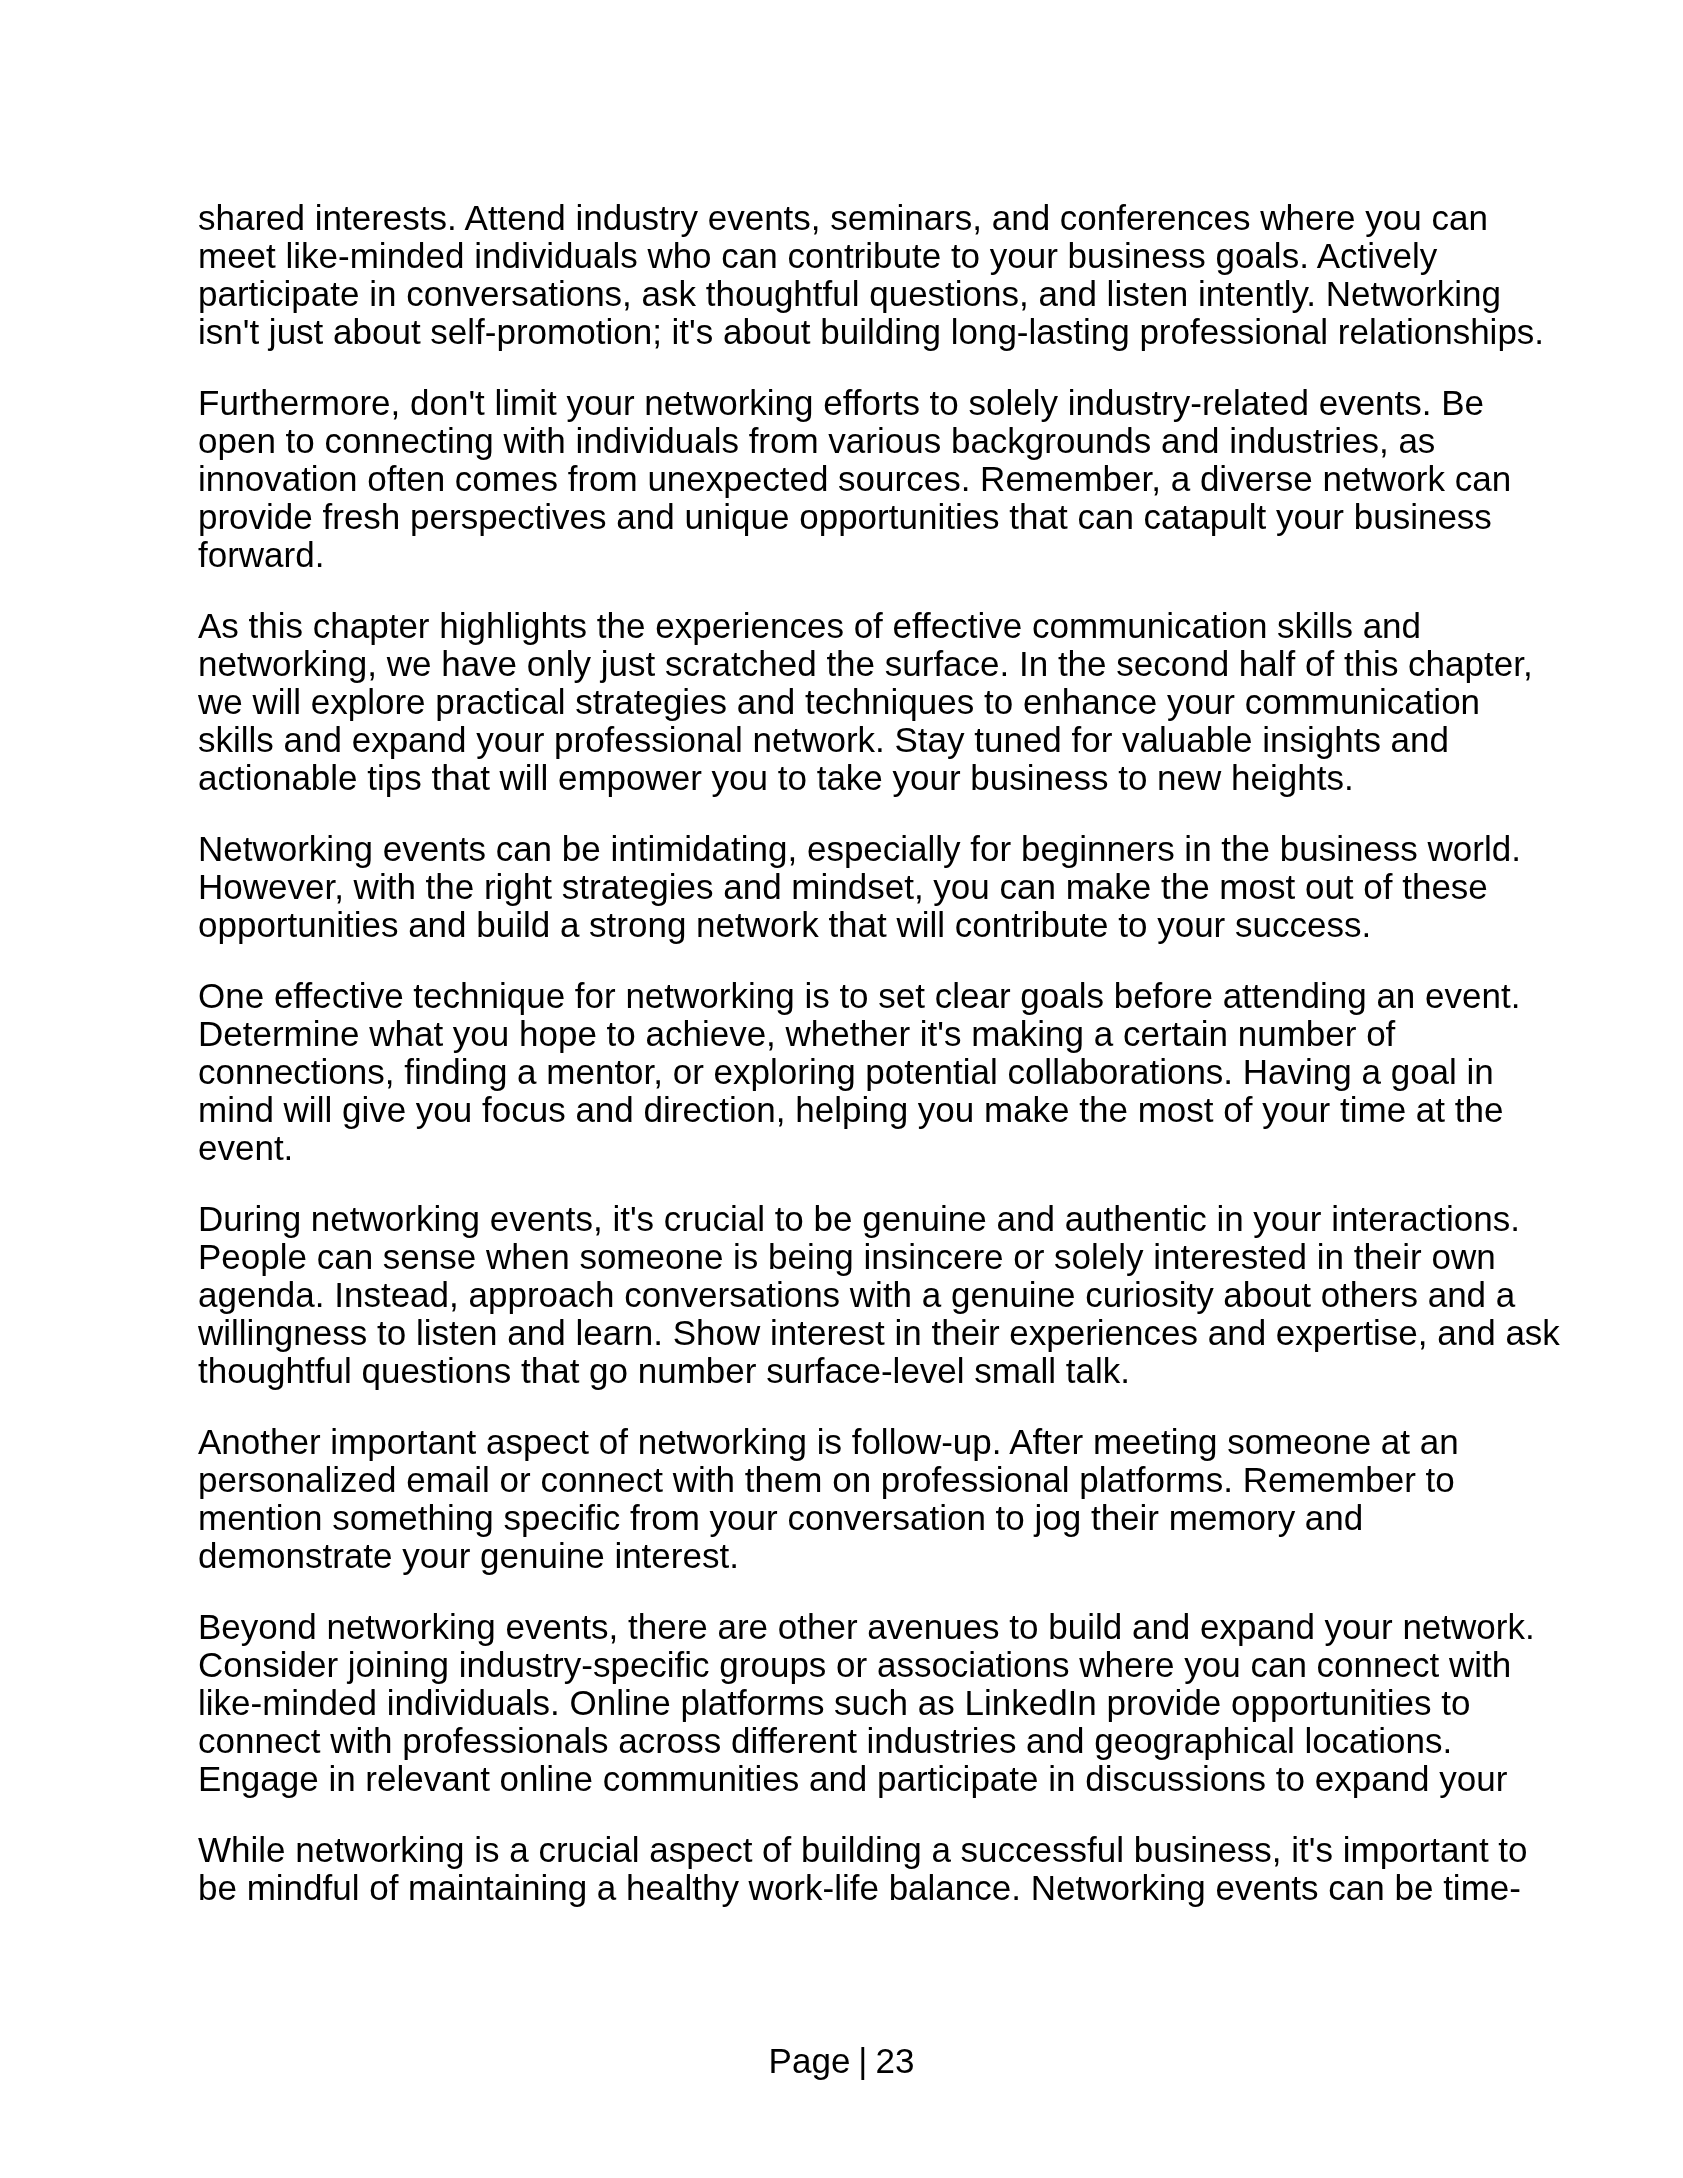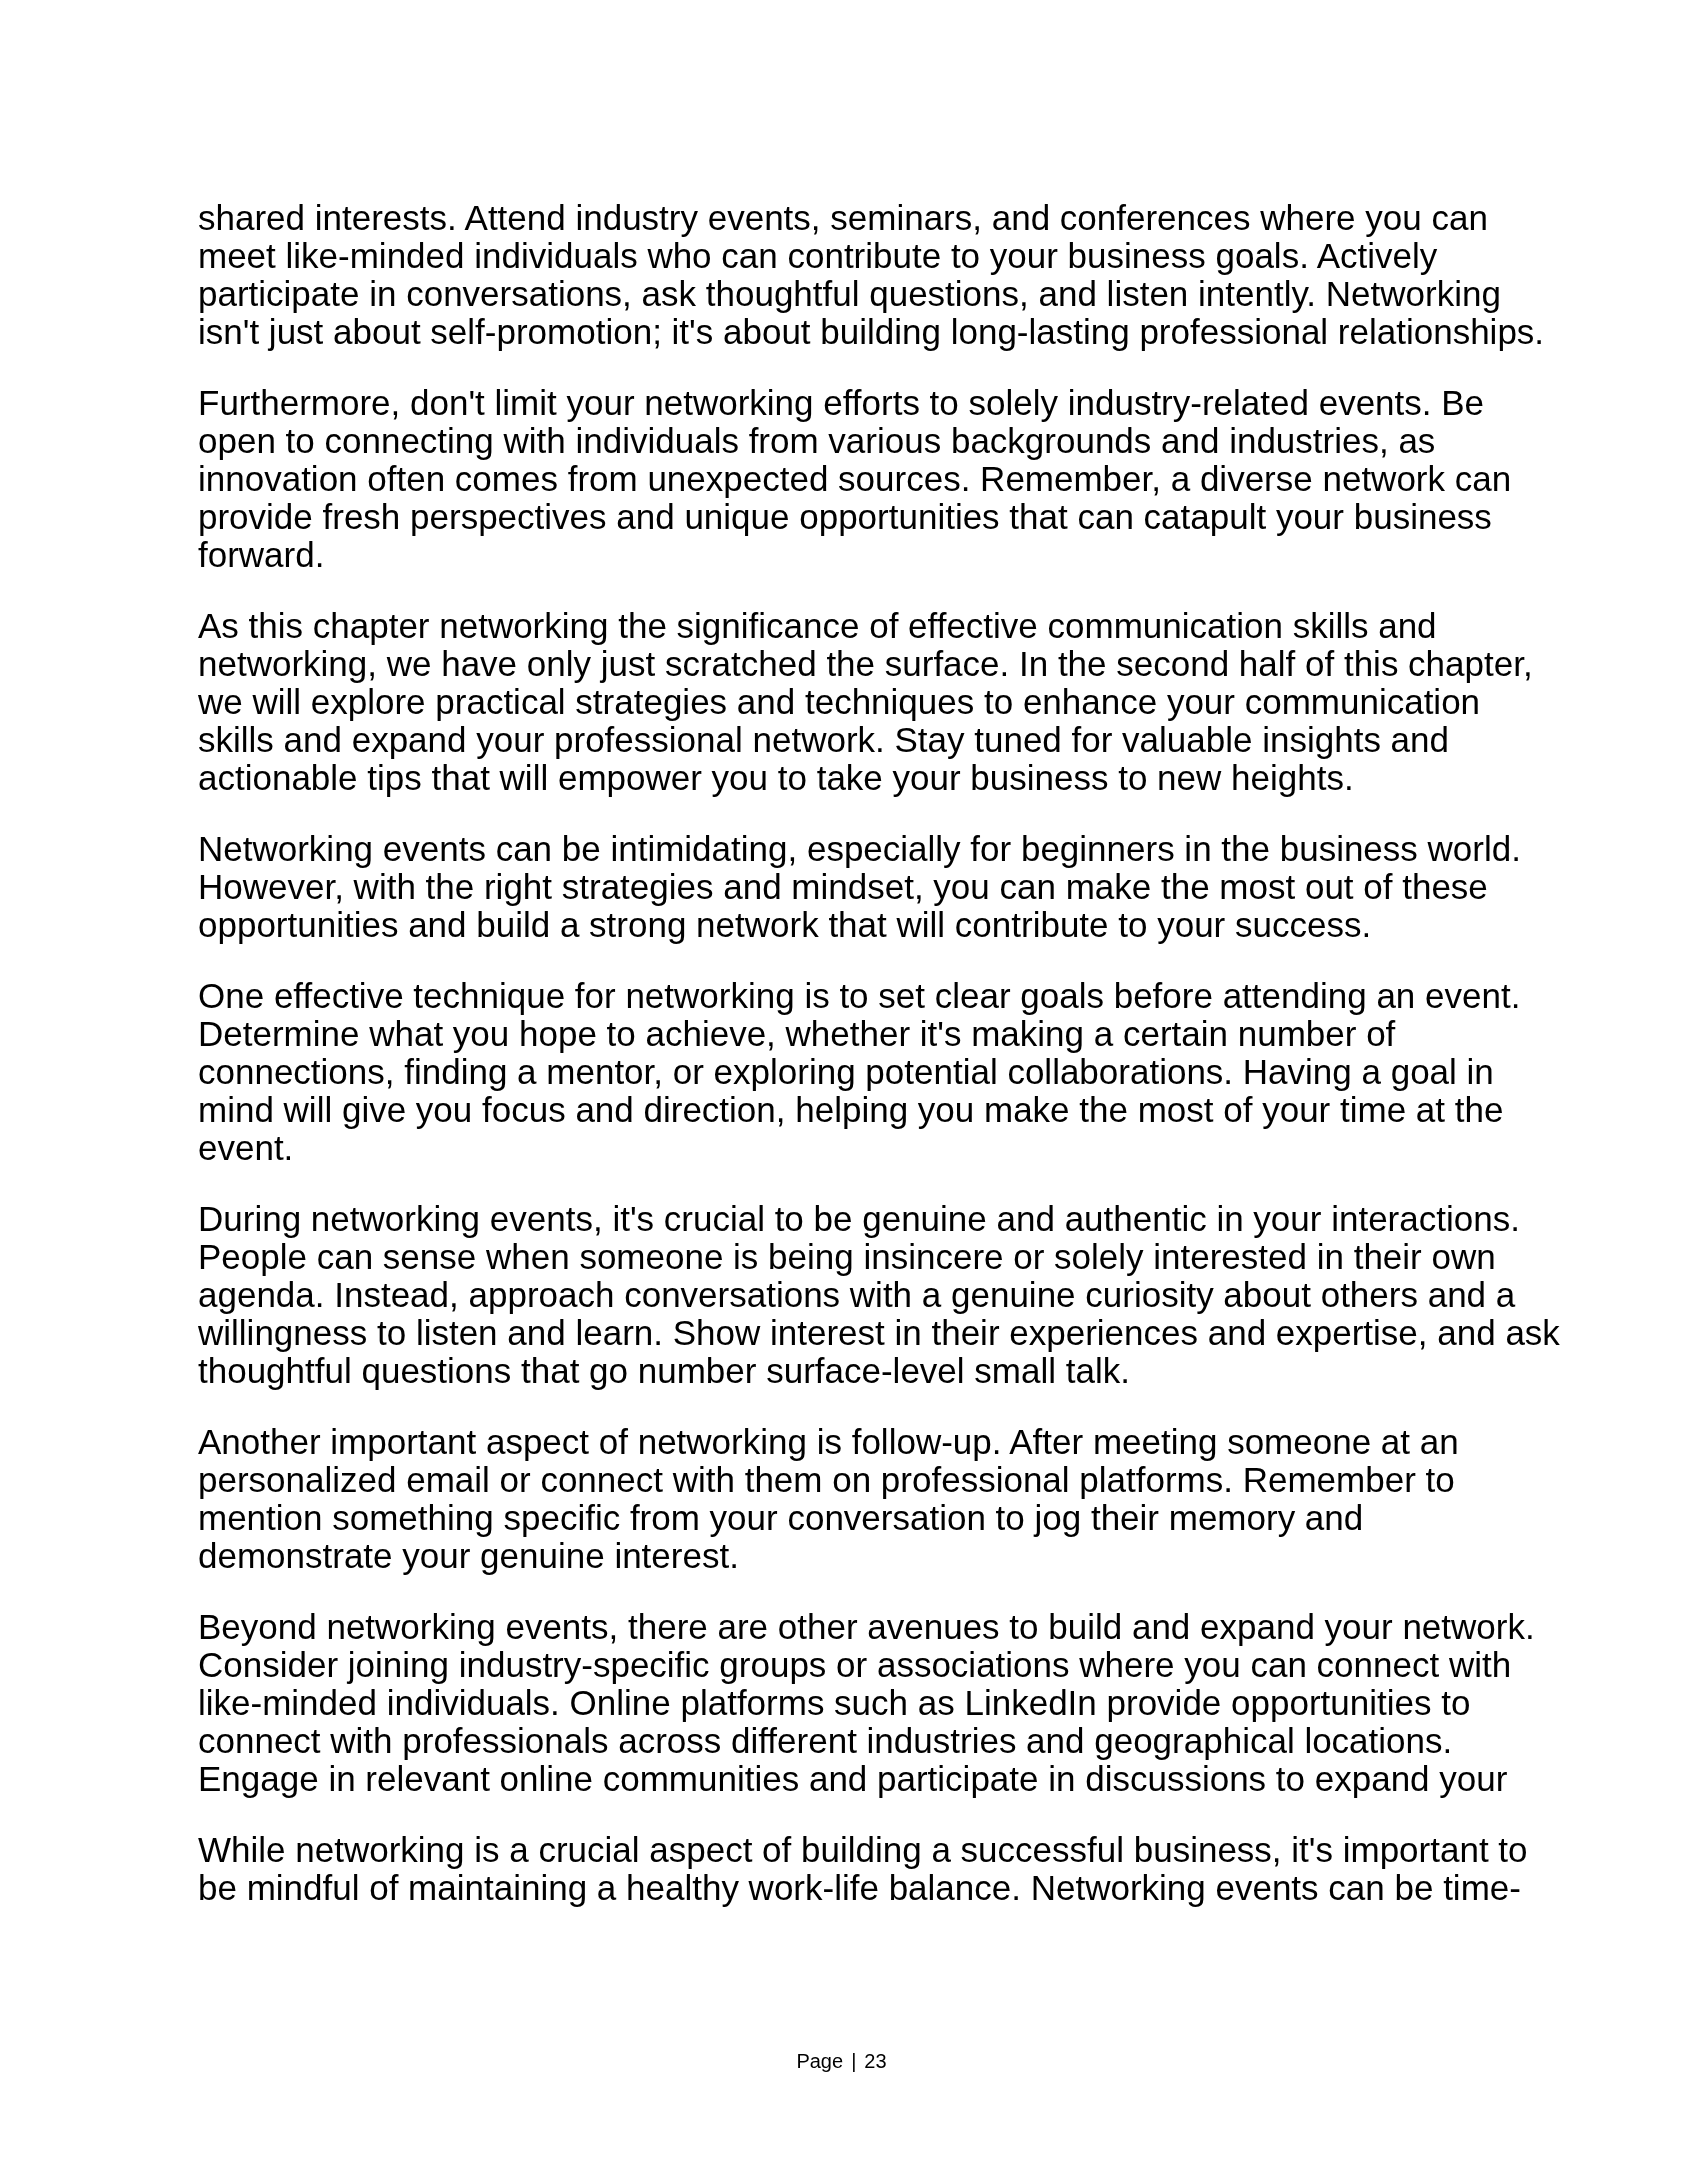--- a/index.html
+++ b/index.html
@@ -39,21 +39,21 @@
     display: block;
     white-space: nowrap;
   }
   .footer {
     position: absolute;
     left: 0;
     width: 1683px;
     top: 2045px;
     text-align: center;
     font-family: "Liberation Sans", sans-serif;
-    font-size: 20px;
+    font-size: 35px;
     line-height: 32px;
     color: #000000;
   }
   .footer .sep {
     display: inline-block;
     margin: 0 8px;
   }
 </style>
 </head>
 <body>
@@ -70,21 +70,21 @@
 
     <p class="para">
       <span class="line">Furthermore, don't limit your networking efforts to solely industry-related events. Be</span>
       <span class="line">open to connecting with individuals from various backgrounds and industries, as</span>
       <span class="line">innovation often comes from unexpected sources. Remember, a diverse network can</span>
       <span class="line">provide fresh perspectives and unique opportunities that can catapult your business</span>
       <span class="line">forward.</span>
     </p>
 
     <p class="para">
-      <span class="line">As this chapter networking the significance of effective communication skills and</span>
+      <span class="line">As this chapter highlights the experiences of effective communication skills and</span>
       <span class="line">networking, we have only just scratched the surface. In the second half of this chapter,</span>
       <span class="line">we will explore practical strategies and techniques to enhance your communication</span>
       <span class="line">skills and expand your professional network. Stay tuned for valuable insights and</span>
       <span class="line">actionable tips that will empower you to take your business to new heights.</span>
     </p>
 
     <p class="para">
       <span class="line">Networking events can be intimidating, especially for beginners in the business world.</span>
       <span class="line">However, with the right strategies and mindset, you can make the most out of these</span>
       <span class="line">opportunities and build a strong network that will contribute to your success.</span>

